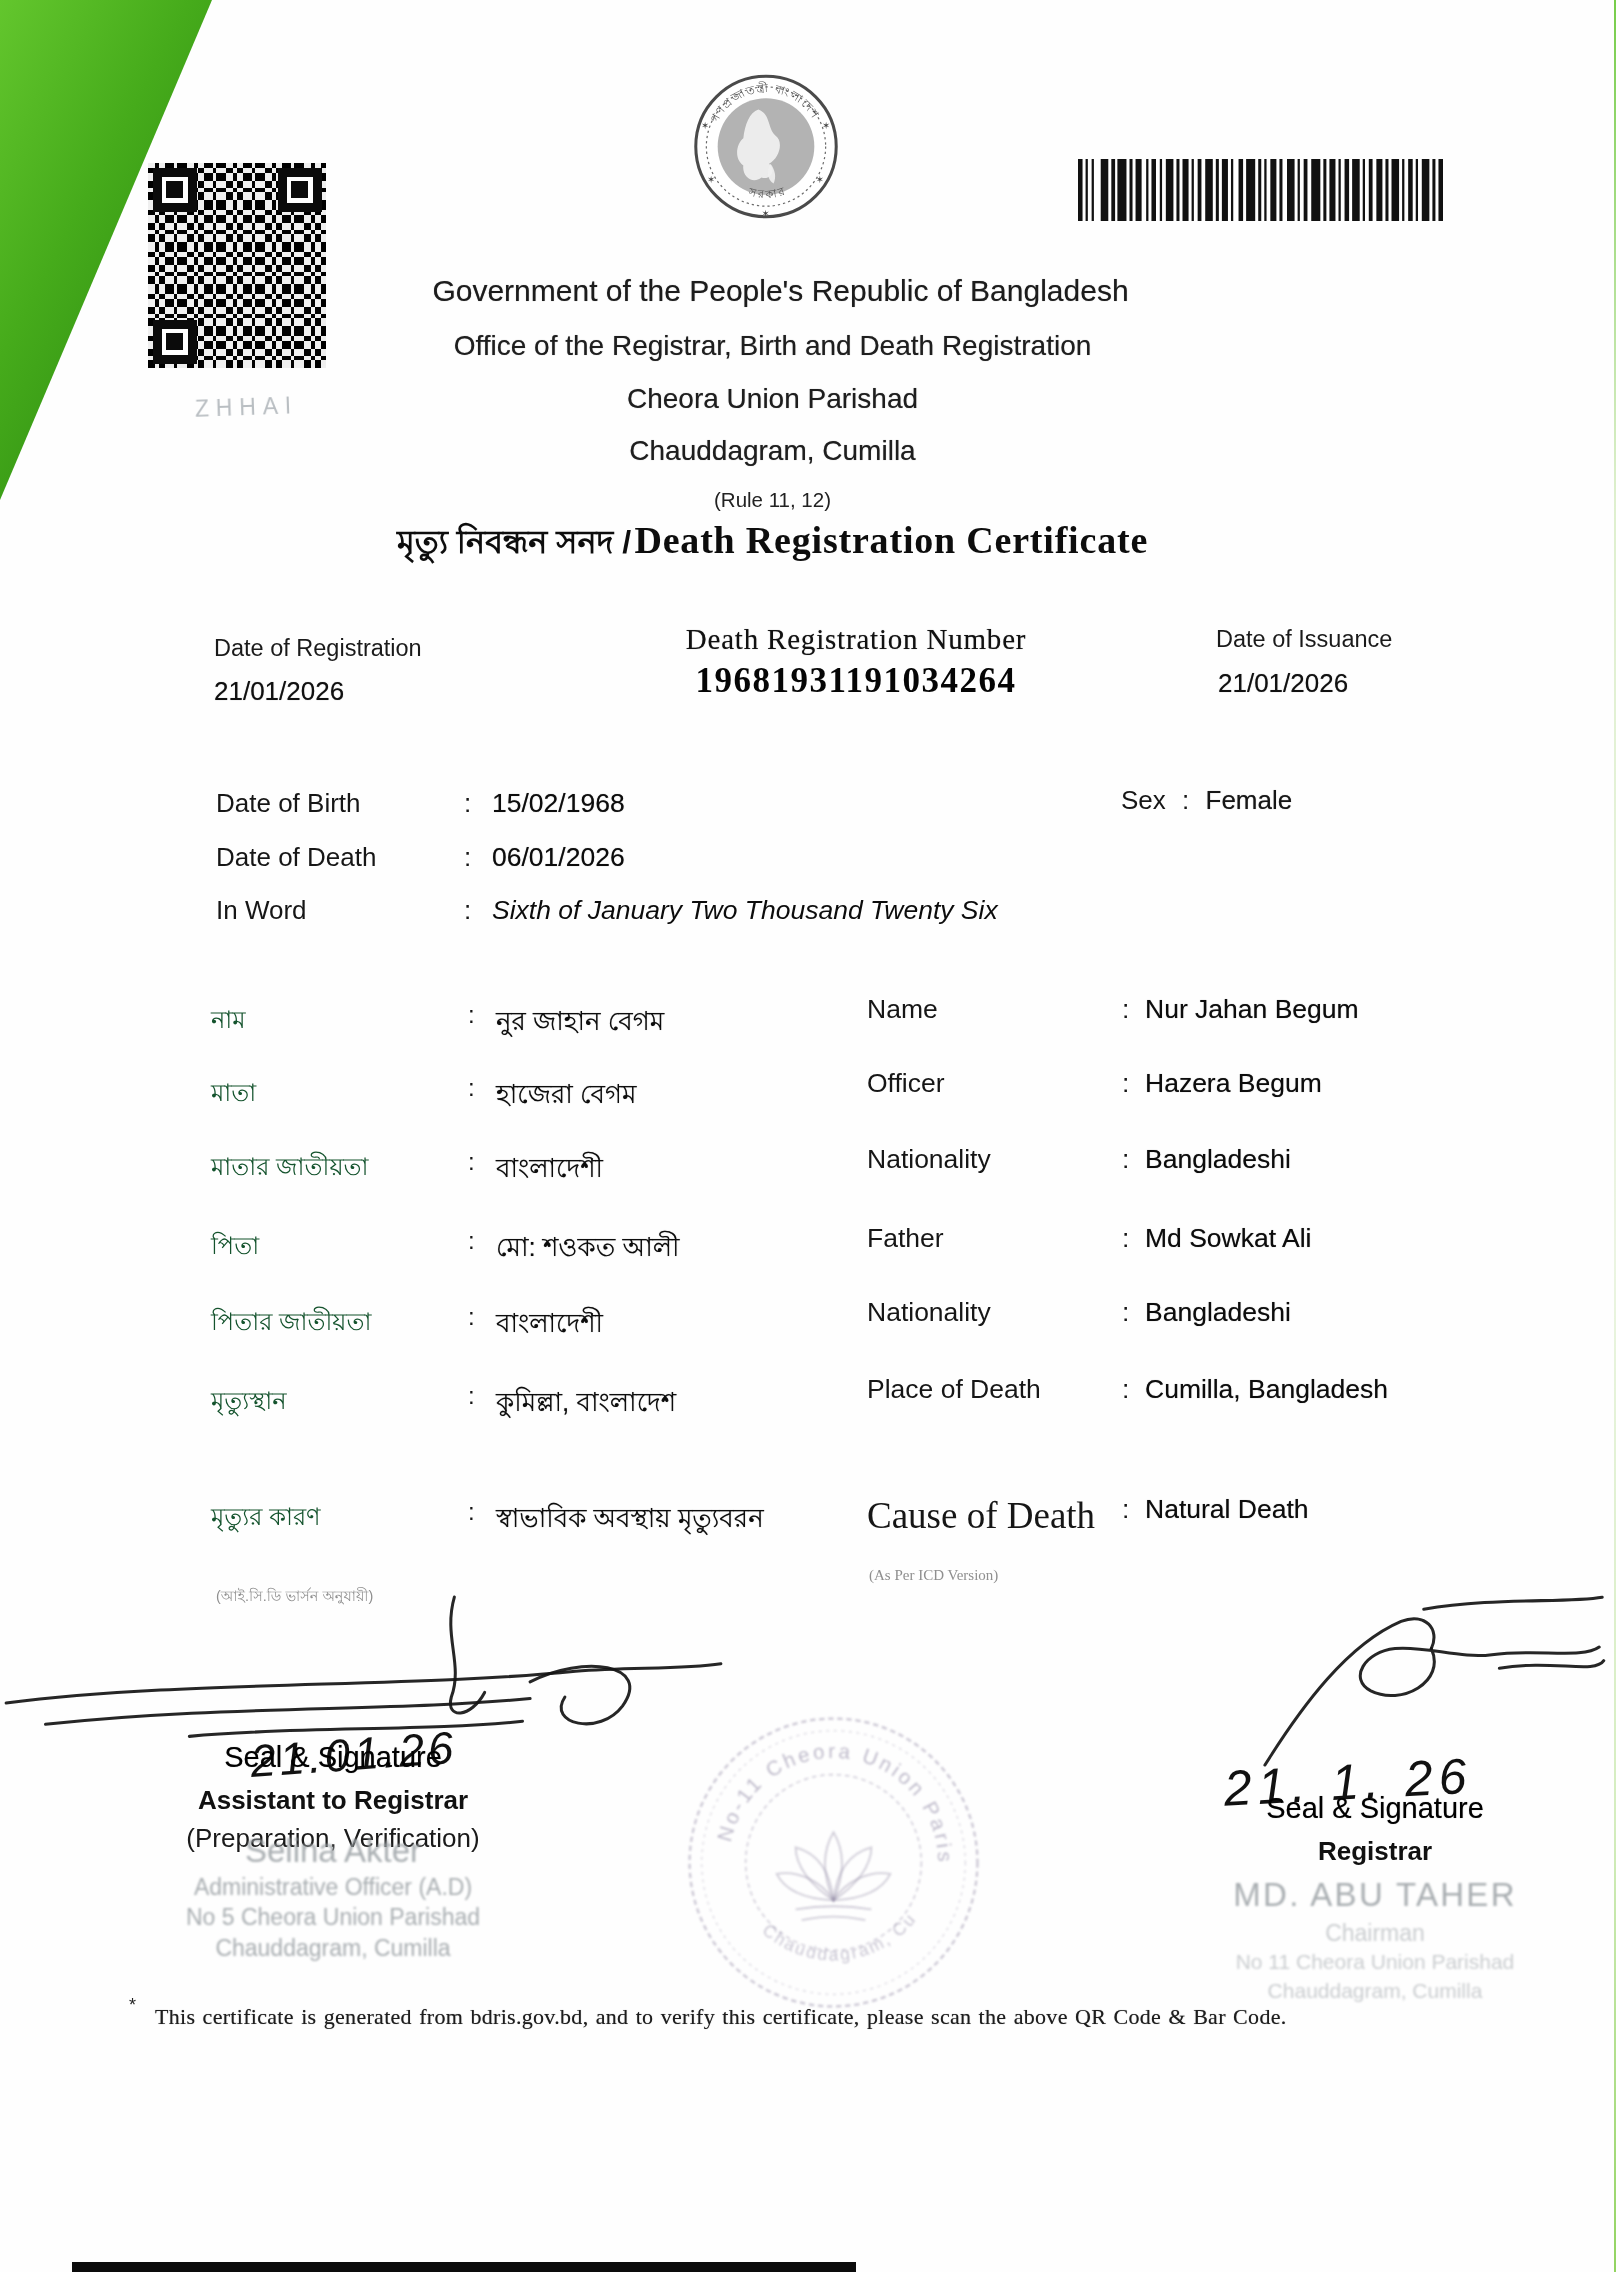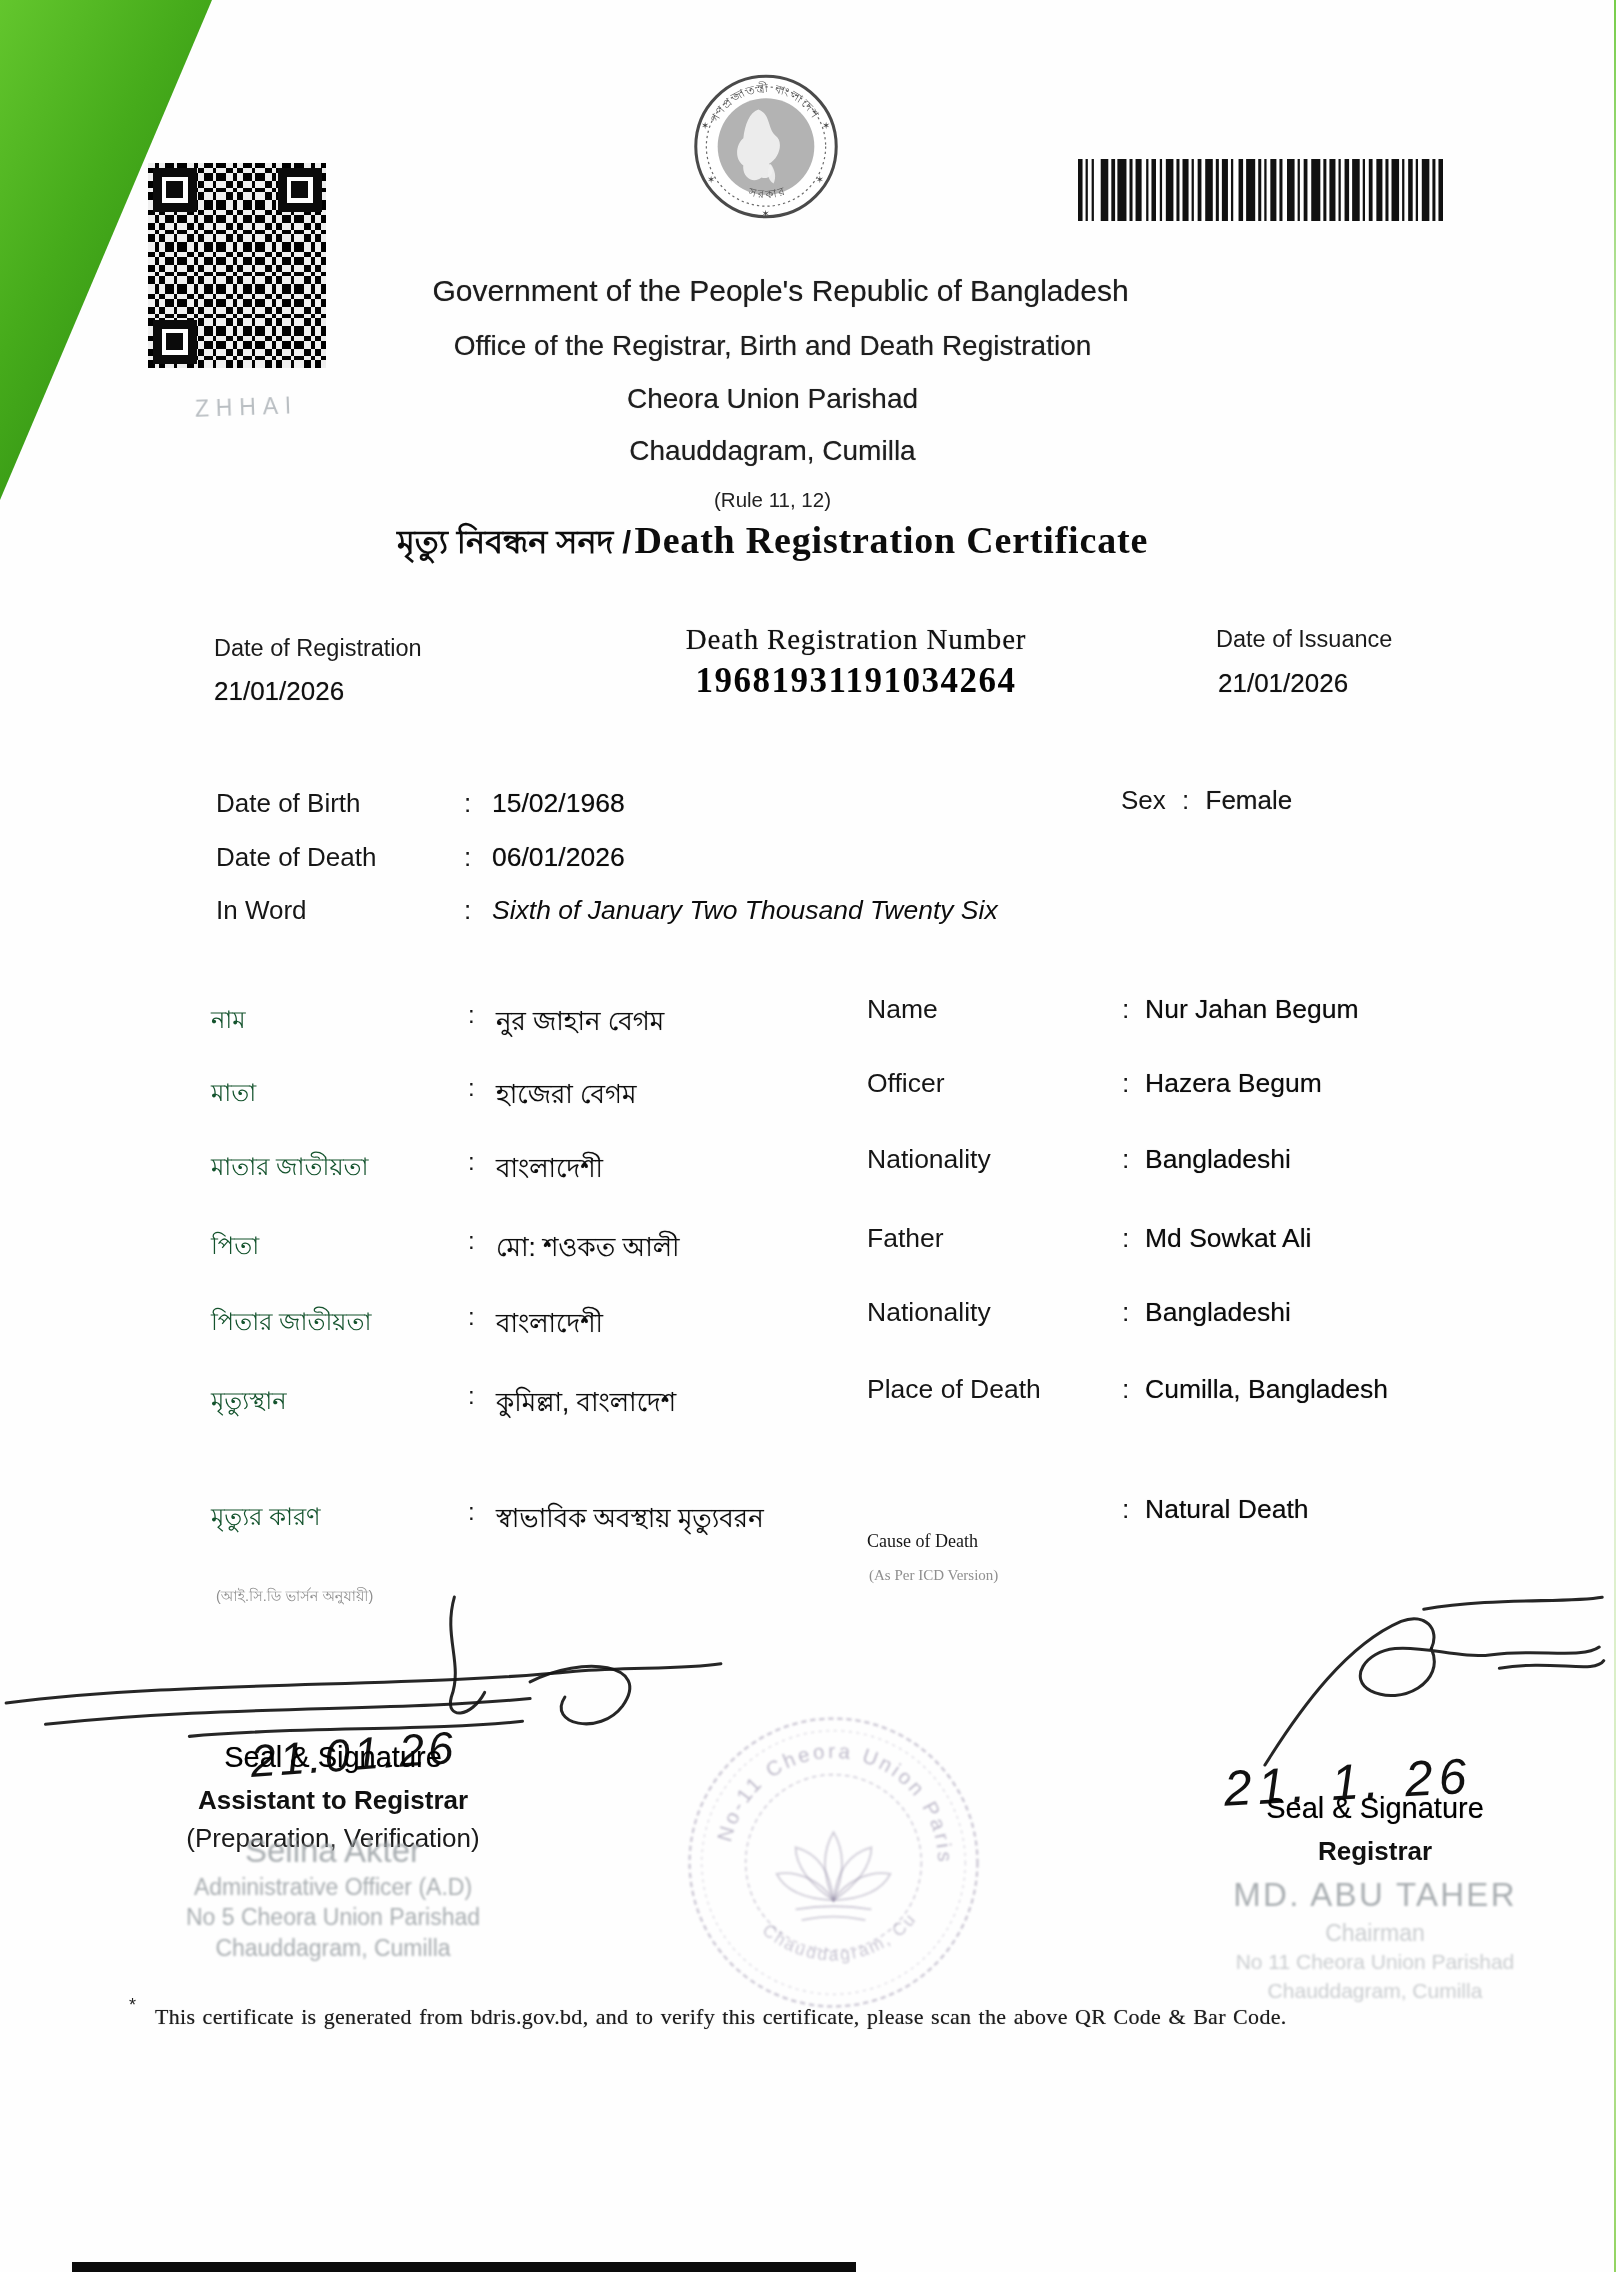--- a/index.html
+++ b/index.html
@@ -262,21 +262,21 @@
   <span class="lbl">Nationality</span>
   <span class="c">:</span>
   <span class="val ink">Bangladeshi</span>
 </div>
 <div class="abs row enrow" style="top:1374px;">
   <span class="lbl">Place of Death</span>
   <span class="c">:</span>
   <span class="val ink">Cumilla, Bangladesh</span>
 </div>
 <div class="abs row enrow" style="top:1494px;">
-  <span class="lbl serif" style="font-size:18px;margin-top:37px;">Cause of Death</span>
+  <span class="lbl serif" style="font-size:37px;">Cause of Death</span>
   <span class="c">:</span>
   <span class="val ink">Natural Death</span>
 </div>
 <div class="abs note serif" style="left:869px;top:1539px;font-size:15px;">(As Per ICD Version)</div>
 
 <svg class="abs sigstroke" style="left:0;top:1591px;" width="727" height="212" viewBox="0 0 960 280">
   <path d="M8,148 C240,118 540,128 760,106 C830,100 900,104 952,96"></path>
   <path d="M60,176 C300,150 520,160 700,142"></path>
   <path d="M600,8 C585,60 612,96 596,140 C588,170 622,168 640,134"></path>
   <path d="M700,120 C770,84 862,96 822,152 C792,192 722,176 746,140"></path>

